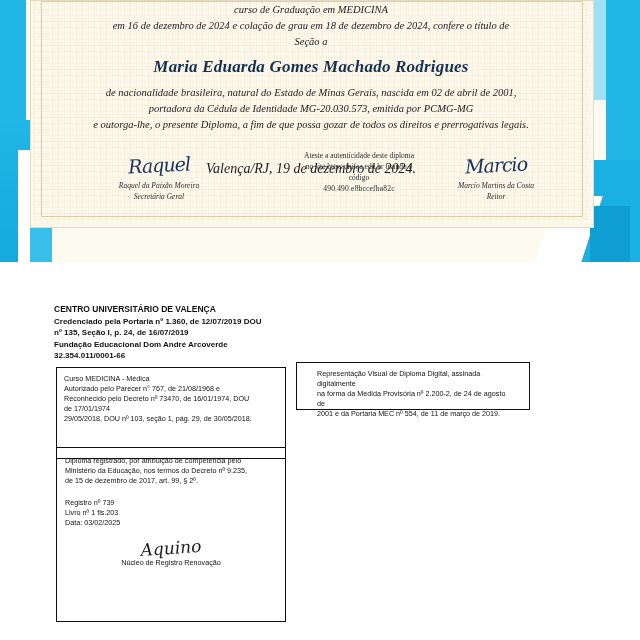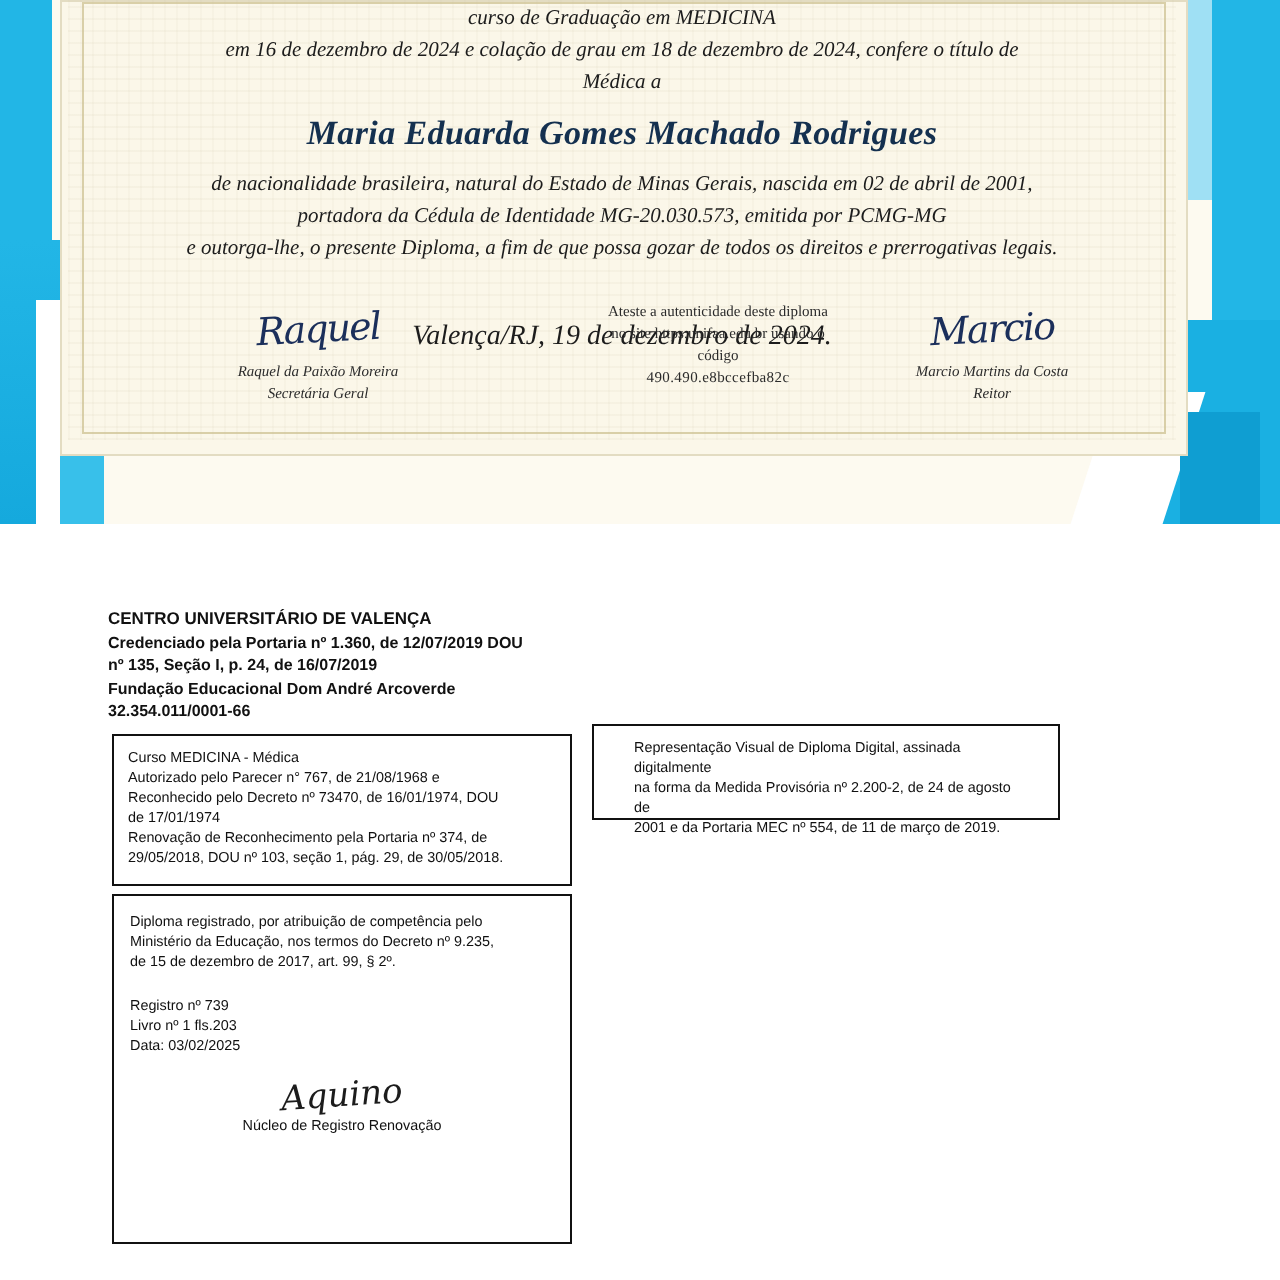--- a/index.html
+++ b/index.html
@@ -202,21 +202,21 @@
     line-height: 11.5px;
   }
 
   .box {
     position: absolute;
     border: 1px solid #111111;
     box-sizing: border-box;
   }
   .box-course {
     left: 56px; top: 105px;
-    width: 230px; height: 76px;
+    width: 230px; height: 92px;
     padding: 6px 7px;
   }
   .box-repr {
     left: 296px; top: 100px;
     width: 234px; height: 48px;
     padding: 6px 20px;
   }
   .box-reg {
     left: 56px; top: 185px;
     width: 230px; height: 175px;
@@ -263,21 +263,21 @@
     <div class="cyan-right-accent"></div>
 
     <div class="parchment">
       <div class="parchment-inner"></div>
     </div>
     <div class="guilloche"></div>
 
     <div class="dip-text">
       <div class="dip-line">curso de Graduação em MEDICINA</div>
       <div class="dip-line">em 16 de dezembro de 2024 e colação de grau em 18 de dezembro de 2024, confere o título de</div>
-      <div class="dip-line">Médica a</div>
+      <div class="dip-line">Seção a</div>
       <div class="dip-name">Maria Eduarda Gomes Machado Rodrigues</div>
       <div class="dip-line">de nacionalidade brasileira, natural do Estado de Minas Gerais, nascida em 02 de abril de 2001,</div>
       <div class="dip-line">portadora da Cédula de Identidade MG-20.030.573, emitida por PCMG-MG</div>
       <div class="dip-line">e outorga-lhe, o presente Diploma, a fim de que possa gozar de todos os direitos e prerrogativas legais.</div>
       <div class="dip-date">Valença/RJ, 19 de dezembro de 2024.</div>
     </div>
 
     <div class="sig-row">
       <div class="sig left">
         <div class="sig-script">Raquel</div>
@@ -308,21 +308,20 @@
       <div class="inst-line">nº 135, Seção I, p. 24, de 16/07/2019</div>
       <div class="inst-line">Fundação Educacional Dom André Arcoverde</div>
       <div class="inst-line">32.354.011/0001-66</div>
     </div>
 
     <div class="box box-course">
       <div class="bx-line">Curso MEDICINA - Médica</div>
       <div class="bx-line">Autorizado pelo Parecer n° 767, de 21/08/1968 e</div>
       <div class="bx-line">Reconhecido pelo Decreto nº 73470, de 16/01/1974, DOU</div>
       <div class="bx-line">de 17/01/1974</div>
-      <div class="bx-line">Renovação de Reconhecimento pela Portaria nº 374, de</div>
       <div class="bx-line">29/05/2018, DOU nº 103, seção 1, pág. 29, de 30/05/2018.</div>
     </div>
 
     <div class="box box-repr">
       <div class="bx-line">Representação Visual de Diploma Digital, assinada digitalmente</div>
       <div class="bx-line">na forma da Medida Provisória nº 2.200-2, de 24 de agosto de</div>
       <div class="bx-line">2001 e da Portaria MEC nº 554, de 11 de março de 2019.</div>
     </div>
 
     <div class="box box-reg">

